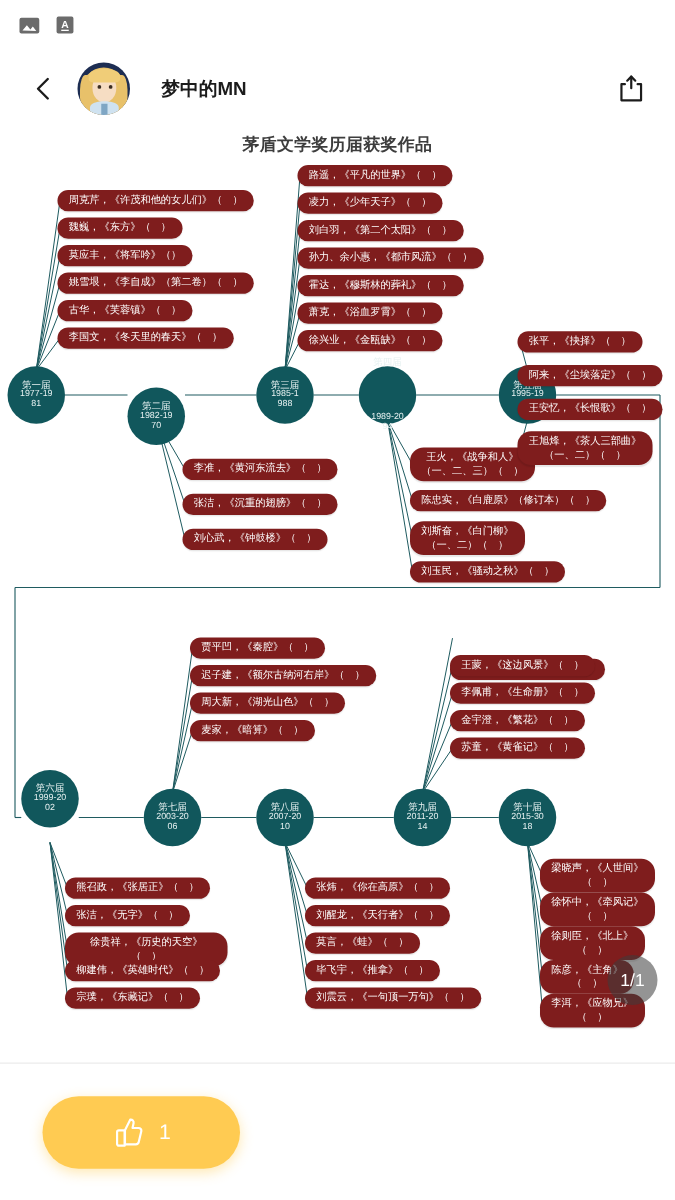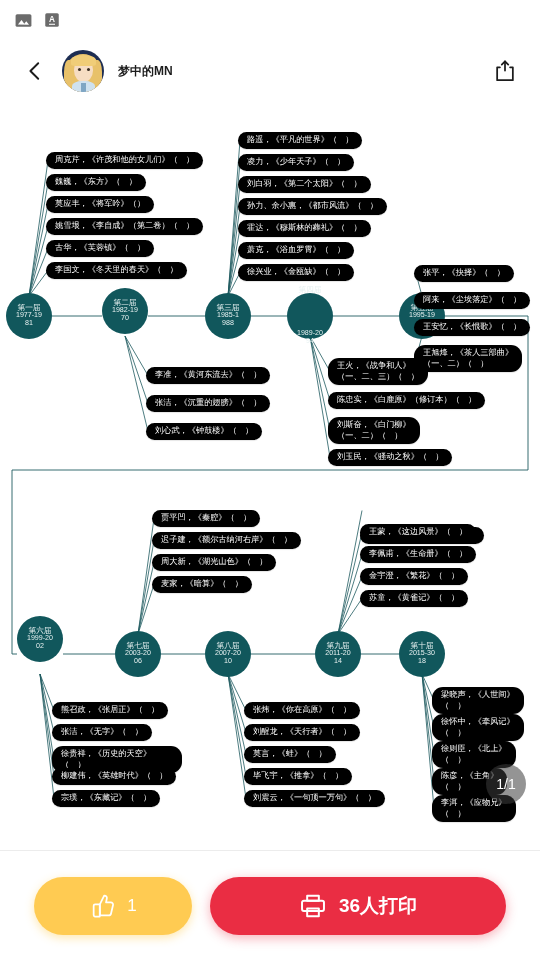--- a/index.html
+++ b/index.html
@@ -42,21 +42,21 @@
   .avatar .hair-l { position:absolute; left:2px; top:10px; width:11px; height:30px;
       background:#e8c16a; border-radius:40% 10% 40% 40%; }
   .avatar .hair-r { position:absolute; right:2px; top:10px; width:11px; height:30px;
       background:#e8c16a; border-radius:10% 40% 40% 40%; }
   .avatar .eye { position:absolute; top:18px; width:3px; height:3px; background:#3a2d22; border-radius:50%; }
   .avatar .eye.l { left:16px; } .avatar .eye.r { left:25px; }
   .avatar .body { position:absolute; left:10px; bottom:0; width:23px; height:11px;
       background:#cfe2f0; border-radius:45% 45% 0 0; }
   .avatar .tie { position:absolute; left:19px; bottom:0; width:5px; height:9px;
       background:#7fa6c4; }
-  .hdr-title { font-size:12px; font-weight:bold; color:#1c1c1c; margin-left:14px;
+  .hdr-title { font-size:15px; font-weight:bold; color:#1c1c1c; margin-left:25px;
                white-space:nowrap; }
   .share-btn { margin-left:auto; width:34px; height:34px; display:flex;
                align-items:center; justify-content:center; cursor:pointer; }
 
   
   .canvas { position:absolute; top:102px; left:0; width:540px; height:748px;
             background:#fff; overflow:hidden; }
   .diagram-title {
     position:absolute; top:5px; left:0; width:540px; text-align:center;
     font-size:13.5px; font-weight:bold; color:#3d3d3d; letter-spacing:.3px;
@@ -66,23 +66,23 @@
   .node {
     position:absolute; width:46px; height:46px; border-radius:50%;
     background:#11575c; color:#e7f1f1; display:flex; flex-direction:column;
     align-items:center; justify-content:center; line-height:1.12;
     font-size:7.2px; text-align:center; cursor:pointer;
   }
   .node .n-name { font-size:7.6px; }
   .node .n-yr { font-size:7.1px; }
 
   .pill {
-    position:absolute; background:#000000; color:#ffffff;
+    position:absolute; background:#7f1d1d; color:#ffffff;
     border-radius:11px; padding:3px 9px; font-size:8.2px;
-    line-height:1.3; white-space:pre-line; cursor:pointer;
+    line-height:1.3; text-align:center; white-space:pre-line; cursor:pointer;
     box-shadow:0 1px 1px rgba(0,0,0,.10);
   }
 
   .page-badge {
     position:absolute; right:14px; bottom:46px; width:40px; height:40px;
     border-radius:50%; background:rgba(60,60,60,.55); color:#fff;
     display:flex; align-items:center; justify-content:center;
     font-size:14px; cursor:pointer;
   }
 
@@ -149,20 +149,21 @@
     <div class="share-btn">
       <svg width="24" height="24" viewBox="0 0 26 26">
         <path d="M13 2.5v10" stroke="#1c1c1c" stroke-width="1.9" fill="none" stroke-linecap="round"></path>
         <path d="M9.5 6L13 2.5 16.5 6" stroke="#1c1c1c" stroke-width="1.9" fill="none" stroke-linecap="round" stroke-linejoin="round"></path>
         <path d="M7.5 9H4.5v14h17V9h-3" stroke="#1c1c1c" stroke-width="1.9" fill="none" stroke-linecap="round" stroke-linejoin="round"></path>
       </svg>
     </div>
   </div>
 
   <div class="canvas">
+    <div class="diagram-title">茅盾文学奖历届获奖作品</div>
     <svg class="edges" id="edges">
         <line x1="52" y1="214" x2="102" y2="214" stroke="#1f5b60" stroke-width="0.9"></line>
         <line x1="148" y1="214" x2="205" y2="214" stroke="#1f5b60" stroke-width="0.9"></line>
         <line x1="251" y1="214" x2="287" y2="214" stroke="#1f5b60" stroke-width="0.9"></line>
         <line x1="333" y1="214" x2="399" y2="214" stroke="#1f5b60" stroke-width="0.9"></line>
         <line x1="445" y1="214" x2="528" y2="214" stroke="#1f5b60" stroke-width="0.9"></line>
         <line x1="528" y1="214" x2="528" y2="368" stroke="#1f5b60" stroke-width="0.9"></line>
         <line x1="528" y1="368" x2="12" y2="368" stroke="#1f5b60" stroke-width="0.9"></line>
         <line x1="12" y1="368" x2="12" y2="552" stroke="#1f5b60" stroke-width="0.9"></line>
         <line x1="12" y1="552" x2="17" y2="552" stroke="#1f5b60" stroke-width="0.9"></line>
@@ -218,21 +219,21 @@
         <line x1="422" y1="572" x2="434" y2="652.5" stroke="#1f5b60" stroke-width="0.8"></line>
         <line x1="422" y1="572" x2="434" y2="679.5" stroke="#1f5b60" stroke-width="0.8"></line>
         <line x1="422" y1="572" x2="434" y2="706.5" stroke="#1f5b60" stroke-width="0.8"></line>
       </svg>
     <div id="nodes-layer">
         <div class="node" style="left: 6px; top: 191px;">
           <div class="n-name">第一届</div>
           <div class="n-yr" style="white-space: pre-line;">1977-19
 81</div>
         </div>
-        <div class="node" style="left: 102px; top: 186px; justify-content: center;">
+        <div class="node" style="left: 102px; top: 208px; justify-content: center;">
           <div class="n-name">第二届</div>
           <div class="n-yr" style="white-space: pre-line;">1982-19
 70</div>
         </div>
         <div class="node" style="left: 205px; top: 191px;">
           <div class="n-name">第三届</div>
           <div class="n-yr" style="white-space: pre-line;">1985-1
 988</div>
         </div>
         <div class="node" style="left: 287px; top: 191px; gap: 35px;">
@@ -333,22 +334,14 @@
   </div>
 
   <div class="bottombar">
     <div class="btn-like">
       <svg width="28" height="28" viewBox="0 0 24 24">
         <path d="M7 10.5h2.2V21H5.2a1.2 1.2 0 0 1-1.2-1.2v-8.1A1.2 1.2 0 0 1 5.2 10.5z" fill="none" stroke="#fff" stroke-width="1.5" stroke-linejoin="round"></path>
         <path d="M9.4 10.4l3.6-7.2c1.5-.2 2.6.9 2.3 2.4l-.7 3.3h4.1c1.3 0 2.2 1.1 1.9 2.3l-1.7 7.2c-.2 1-1.1 1.7-2.1 1.7H9.4z" fill="none" stroke="#fff" stroke-width="1.5" stroke-linejoin="round"></path>
       </svg>
       <span>1</span>
     </div>
-    <div class="btn-print">
-      <svg width="28" height="28" viewBox="0 0 24 24">
-        <path d="M7 3.2h10v4.3H7z" fill="none" stroke="#fff" stroke-width="1.7" stroke-linejoin="round"></path>
-        <path d="M4.2 7.5h15.6a1.6 1.6 0 0 1 1.6 1.6v5.5a1.6 1.6 0 0 1-1.6 1.6H4.2a1.6 1.6 0 0 1-1.6-1.6V9.1a1.6 1.6 0 0 1 1.6-1.6z" fill="none" stroke="#fff" stroke-width="1.7" stroke-linejoin="round"></path>
-        <path d="M7 14.2h10v6.6H7z" fill="none" stroke="#fff" stroke-width="1.7" stroke-linejoin="round"></path>
-      </svg>
-      <span>36人打印</span>
-    </div>
   </div>
 </div>
 
 </body></html>

